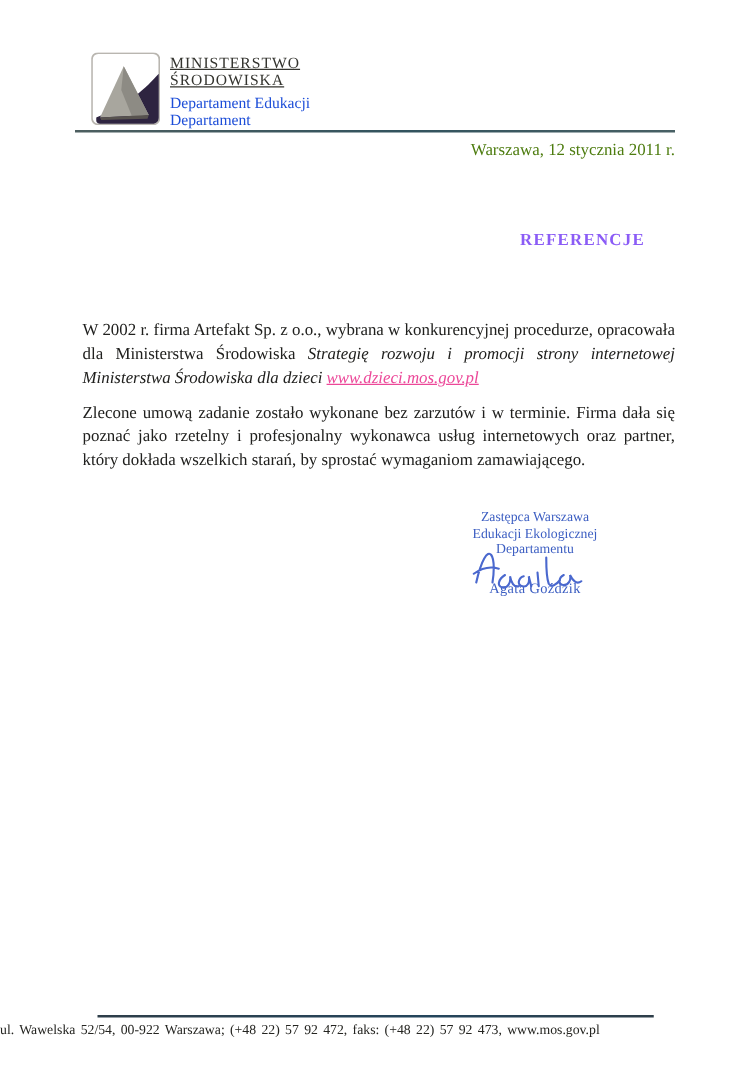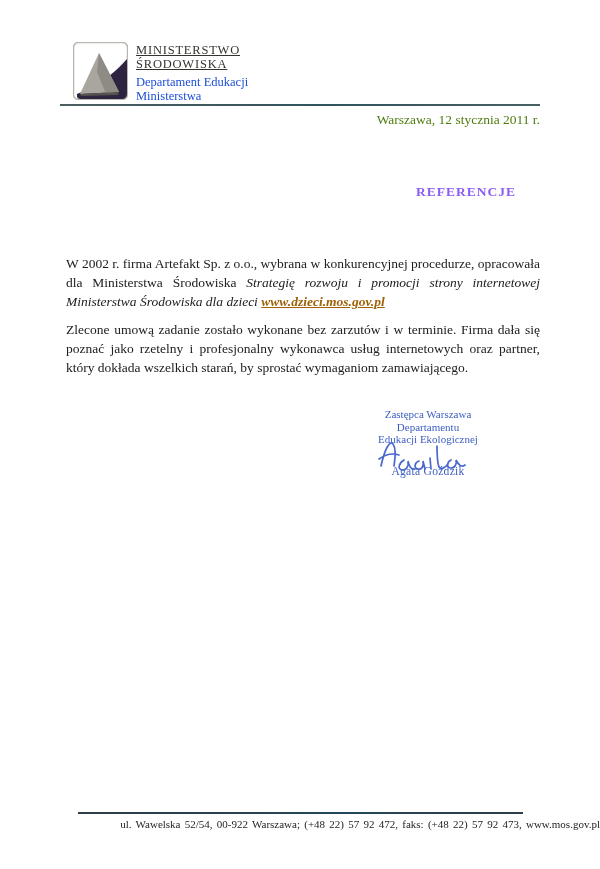--- a/index.html
+++ b/index.html
@@ -89,23 +89,23 @@
     font-size: 13.5px;
     line-height: 19.2px;
     text-align: justify;
     color: #20201e;
   }
   .para-1 { top: 254px; }
   .para-2 { top: 320px; }
   .italic-seg { font-style: italic; }
   .url-seg {
     font-style: italic;
-    font-weight: bold;
+    font-weight: normal;
     text-decoration: underline;
-    color: #a16207;
+    color: #ec4899;
   }
 
   
   .stamp {
     position: absolute;
     left: 343px;
     top: 408px;
     width: 170px;
     text-align: center;
     font-size: 11px;
@@ -131,21 +131,21 @@
     top: 812px;
     width: 445px;
     height: 2px;
     background: linear-gradient(to right, #2e3e49, #24455c 60%, #2e3e49);
   }
   .footer-text {
     position: absolute;
     top: 818px;
     left: 0;
     width: 600px;
-    text-align: right;
+    text-align: left;
     font-size: 11px;
     color: #242420;
     word-spacing: 1.5px;
   }
 </style>
 </head>
 <body>
 
 <div class="page">
 
@@ -155,41 +155,41 @@
       <path d="M54 17 C 44 28, 30 42, 4 52 L 4 54 C 4 56 5 57 8 57 L 49 57 C 52 57 54 55 54 52 Z" fill="#2e2440"></path>
       <polygon points="7,52 26,11 46,50" fill="#a8a69e"></polygon>
       <polygon points="26,11 46,50 33,52 24,30" fill="#8d8b84"></polygon>
       <polygon points="7,52 46,50 45,53 8,54" fill="#57524e"></polygon>
     </svg>
     <div class="letterhead-text">
       <div class="ministry-line">MINISTERSTWO</div>
       <div class="ministry-line">ŚRODOWISKA</div>
       <div class="department-block">
         <div class="department-line">Departament Edukacji</div>
-        <div class="department-line">Ministerstwa</div>
+        <div class="department-line">Departament</div>
       </div>
     </div>
   </div>
 
   <div class="header-rule"></div>
 
   <div class="dateline">Warszawa, 12 stycznia 2011 r.</div>
 
   <div class="doc-title">REFERENCJE</div>
 
   <div class="body-para para-1">
     <span>W 2002 r. firma Artefakt Sp. z o.o., wybrana w konkurencyjnej procedurze, opracowała dla Ministerstwa Środowiska </span><span class="italic-seg">Strategię rozwoju i promocji strony internetowej Ministerstwa Środowiska dla dzieci </span><span class="url-seg">www.dzieci.mos.gov.pl</span>
   </div>
 
   <div class="body-para para-2">Zlecone umową zadanie zostało wykonane bez zarzutów i w terminie. Firma dała się poznać jako rzetelny i profesjonalny wykonawca usług internetowych oraz partner, który dokłada wszelkich starań, by sprostać wymaganiom zamawiającego.</div>
 
   <div class="stamp">
     <div>Zastępca Warszawa</div>
+    <div>Edukacji Ekologicznej</div>
     <div>Departamentu</div>
-    <div>Edukacji Ekologicznej</div>
     <div class="signer-name">Agata Goździk</div>
     <svg class="signature-scribble" width="100" height="38" viewBox="0 0 100 38">
       <path d="M4 30 C 8 12, 13 4, 16 8 C 19 12, 18 24, 17 30
                M2 23 C 9 18, 16 17, 22 19
                M27 24 c -5 3 -7 9 -2 10 c 4 1 7 -4 6 -9 c 1 5 3 9 7 8
                M42 25 c -4 1 -6 7 -1 8 c 4 1 6 -3 5 -8 l 2 8
                M53 22 l 1 11
                M60 10 c 0 8 0 16 2 21 c 2 3 6 1 9 -3
                M74 24 c -4 2 -5 8 0 8 c 4 0 6 -4 5 -8 c 2 4 5 8 9 5" fill="none" stroke="#4a68ce" stroke-width="1.7" stroke-linecap="round"></path>
     </svg>

